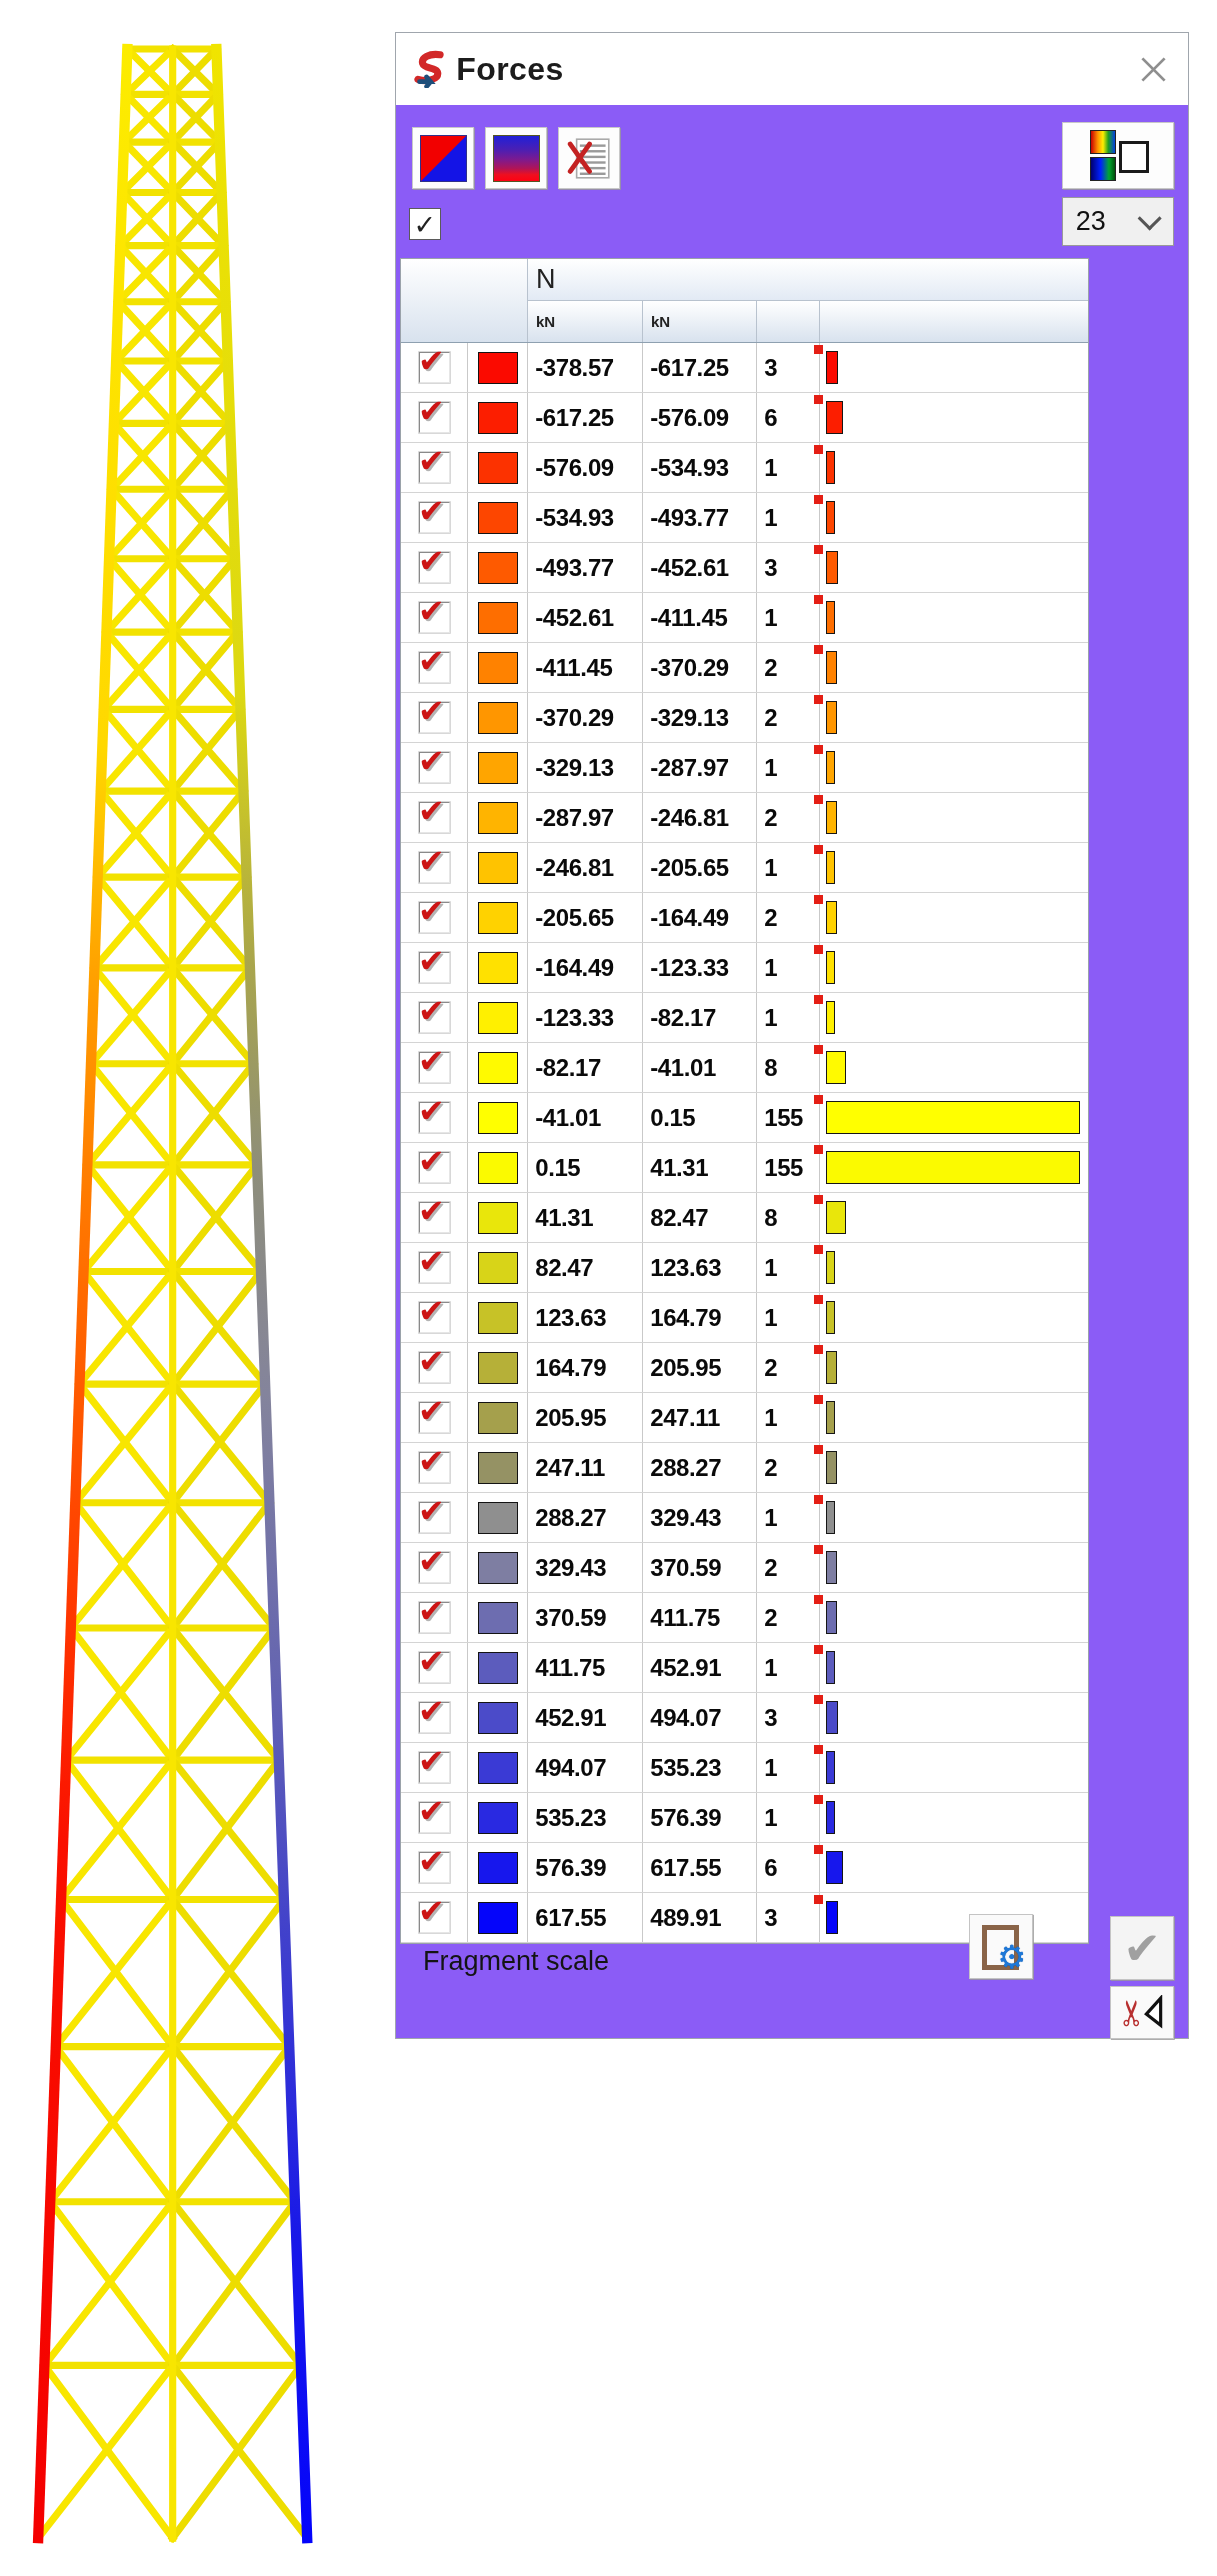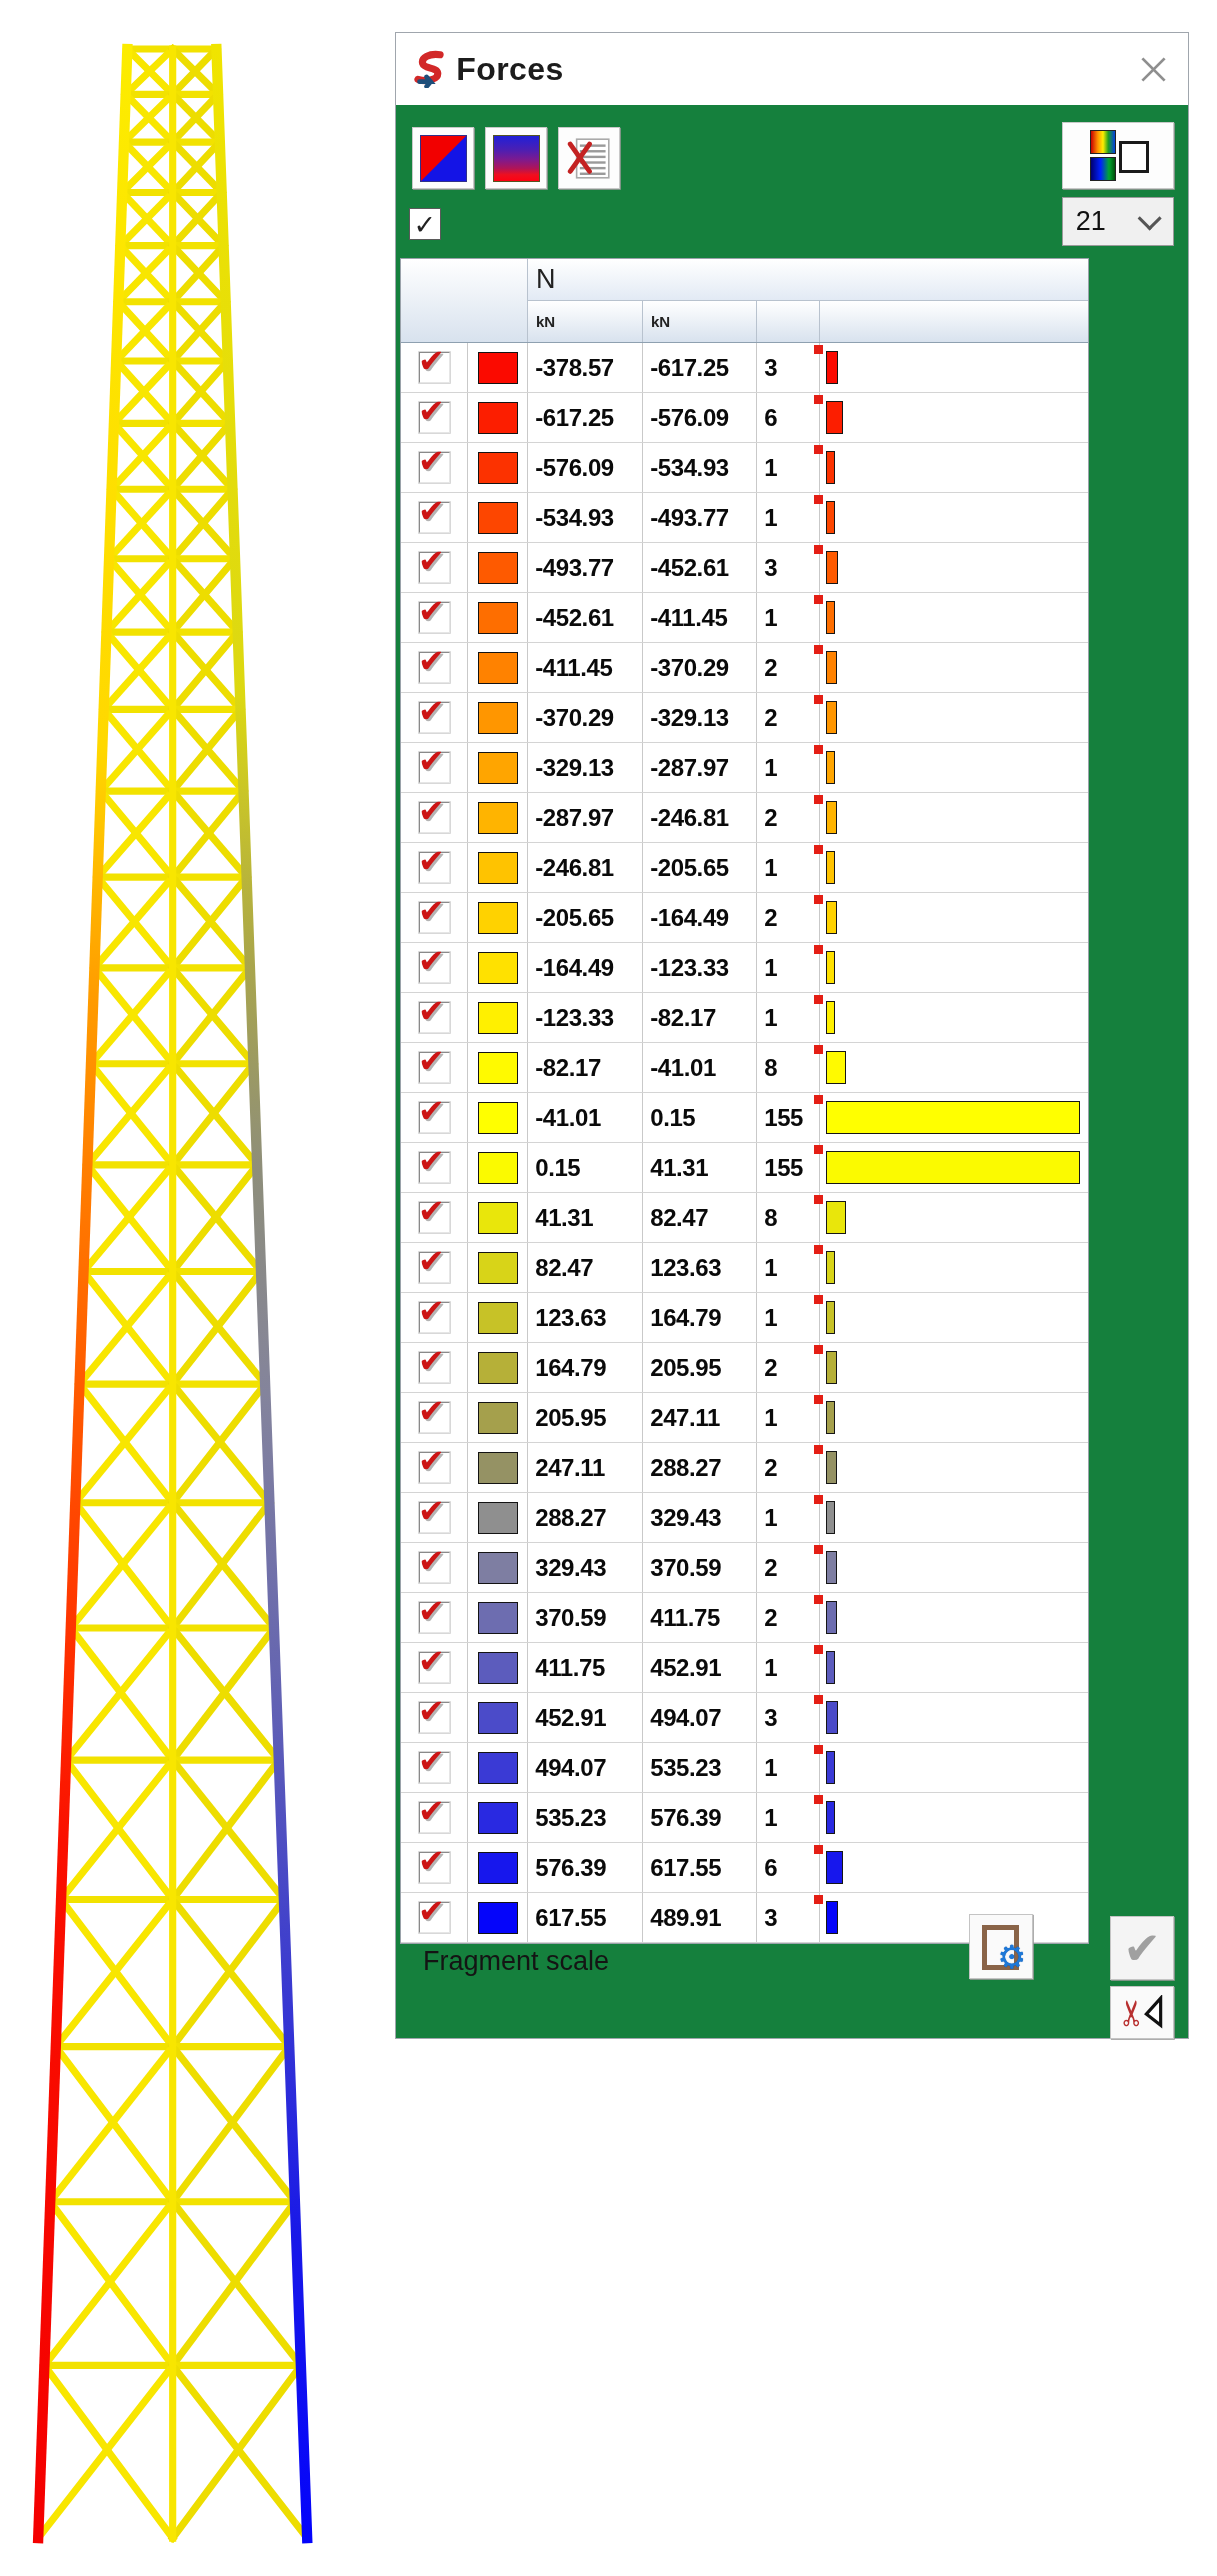--- a/index.html
+++ b/index.html
@@ -4,21 +4,21 @@
 <style>
   html,body{margin:0;padding:0;background:#ffffff;}
   body{width:1217px;height:2576px;position:relative;overflow:hidden;
        font-family:"Liberation Sans",sans-serif;color:#111;}
   .abs{position:absolute;}
 
   
   #tower-wrap{left:0;top:0;width:374px;height:2576px;}
 
   
-  #dlg{left:395px;top:32px;width:794px;height:2007px;background:#15803d;
+  #dlg{left:395px;top:32px;width:794px;height:2007px;background:#8b5cf6;
        border:0.8px solid #a0a6ad;box-sizing:border-box;}
   #titlebar{position:absolute;left:0;top:0;width:100%;height:72px;background:#ffffff;
             display:flex;align-items:center;}
   #title-icon{width:38px;height:38px;margin-left:14.3px;flex:0 0 auto;}
   #title-text{font-size:32px;font-weight:bold;color:#1c1c1c;margin-left:8px;letter-spacing:0.4px;}
   #close-btn{position:absolute;right:16px;top:17.5px;width:37px;height:37px;display:flex;
              align-items:center;justify-content:center;cursor:default;}
 
   
   .tbtn{position:absolute;width:62px;height:62px;background:#fdfdfd;
@@ -300,21 +300,21 @@
       <span class="pal-a"></span>
         <span class="pal-b"></span>
         <span class="pal-c"></span>
     </span>
   </div>
 
   <div class="abs" id="legend-cb">
     <span>✓</span>
   </div>
   <div class="abs" id="band-dd">
-    <span class="val">21</span>
+    <span class="val">23</span>
     <span class="chev"></span>
   </div>
 
   <div class="abs" id="ftable">
     <div class="hdr-grid">
       <div class="hdr-left"></div>
       <div class="hdr-right">
         <div class="hdr-row1">
           <span class="nlab">N</span>
         </div>

